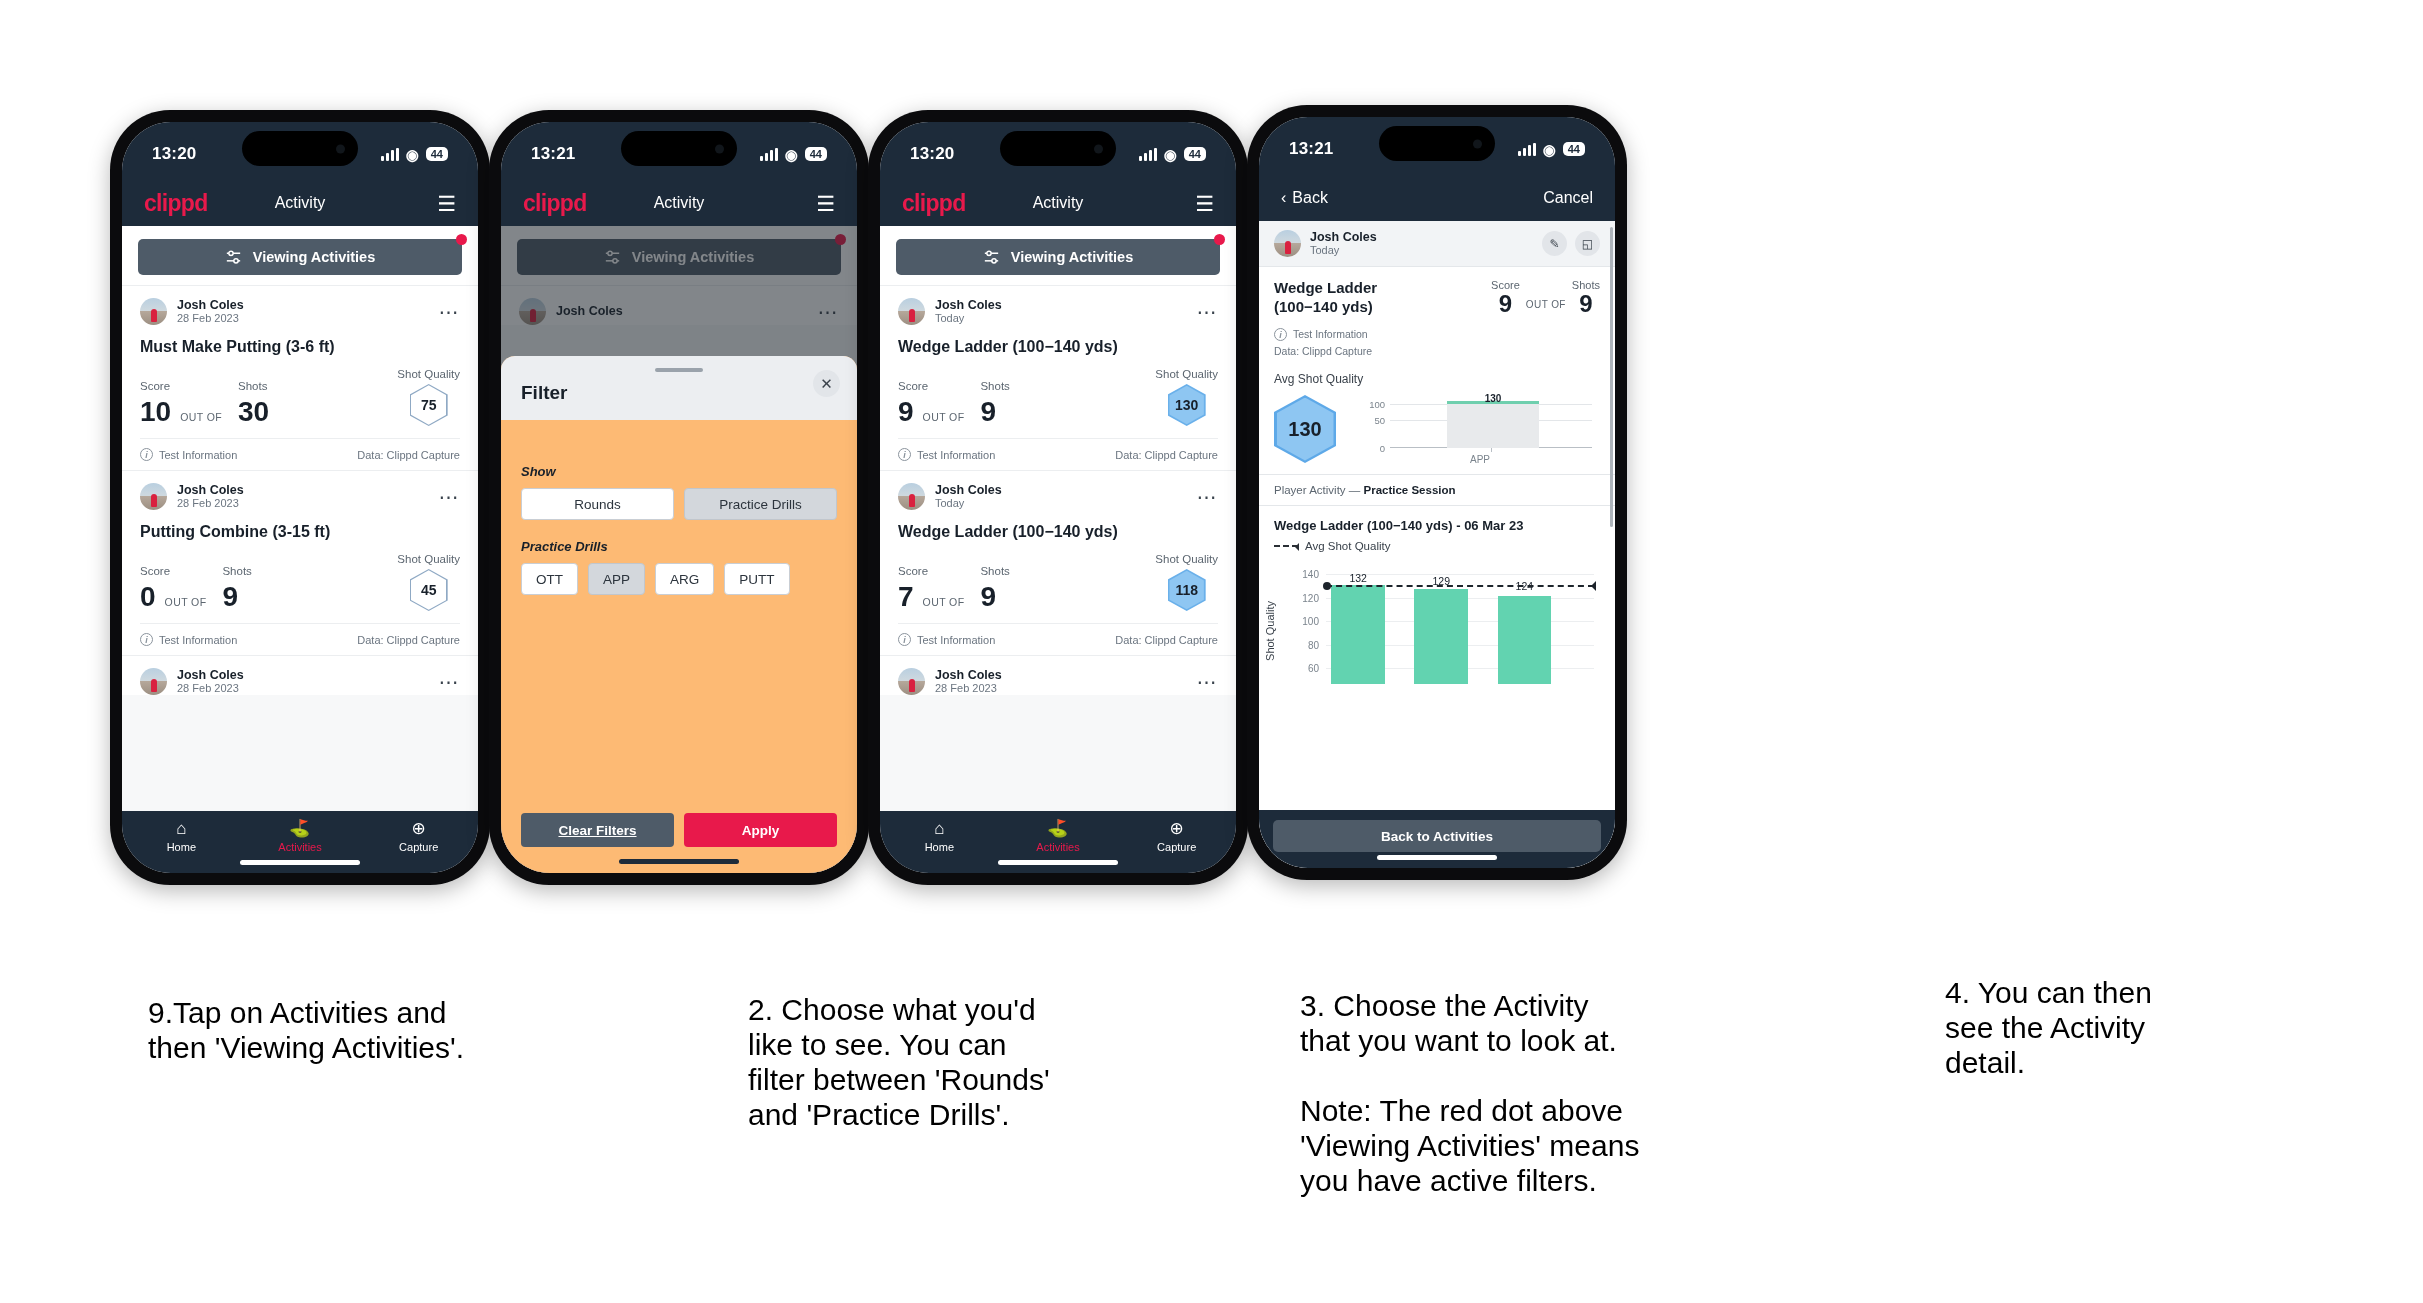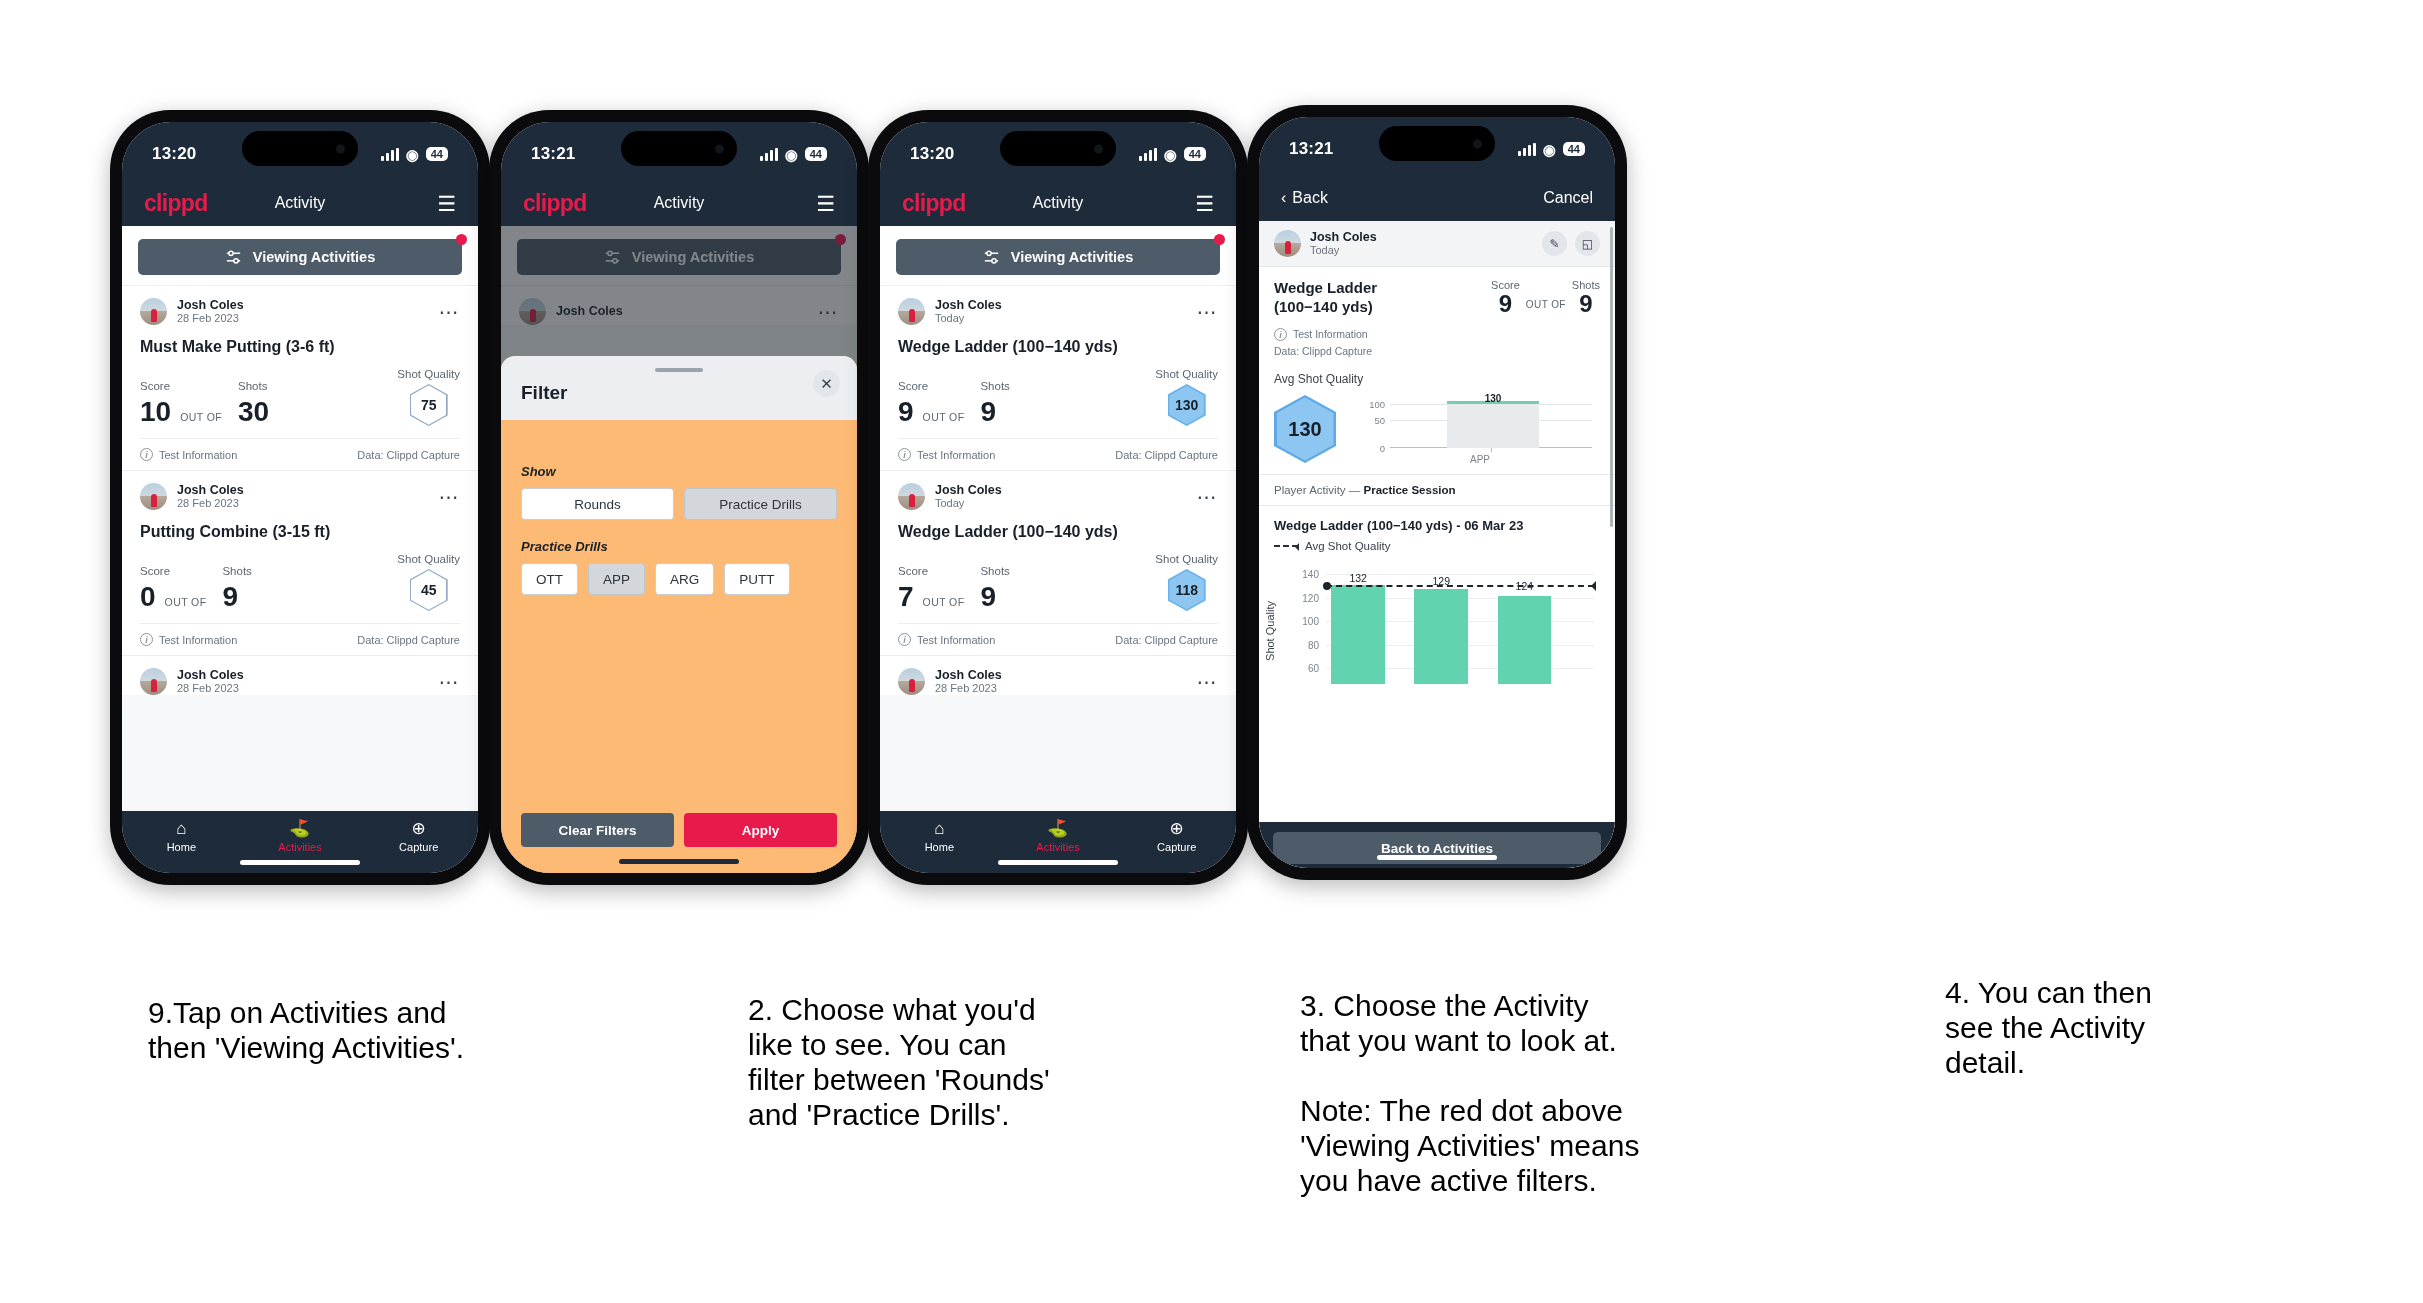--- a/index.html
+++ b/index.html
@@ -193,21 +193,21 @@
     font-size: 13.5px; color: #2c343d; background: #fff;
   }
   .chip.sel { background: #d3d7dc; border-color: #c1c6cc; }
   .chips.small .chip { flex: 0 0 auto; min-width: 48px; padding: 0 14px; }
   .sheet-foot { padding: 14px 20px 26px 20px; display: flex; gap: 10px; }
   .btn {
     flex: 1; height: 34px; border-radius: 4px;
     display: flex; align-items: center; justify-content: center;
     font-size: 13.5px; font-weight: bold; color: #fff;
   }
-  .btn.grey { background: #4e5b68; }
+  .btn.grey { background: #4e5b68; text-decoration: underline; }
   .btn.red { background: #e8194b; }
   .sheet-homebar {
     position: absolute; bottom: 9px; left: 50%; transform: translateX(-50%);
     width: 120px; height: 5px; border-radius: 3px; background: #1d2b3a;
   }
 
   
   .d-head { background: #f2f4f6; padding: 9px 15px; display: flex; align-items: center; gap: 9px; border-bottom:1px solid #e4e7ea;}
   .round-btn {
     width: 25px; height: 25px; border-radius: 50%; background: #e2e5e9;
@@ -262,21 +262,21 @@
   .bc-yl { position: absolute; right: 100%; margin-right: 7px; font-size: 10px; color: #7b848d; transform: translateY(-50%); }
   .bc-bar { position: absolute; bottom: 0; background: #62d3b0; }
   .bc-val { position: absolute; font-size: 10.5px; font-weight: normal; color: #18202a; text-align: center; }
   .bc-avg { position: absolute; left: 0; right: 0; border-top: 2px dashed #1d242b; }
   .bc-avg::before { content:""; position:absolute; left:-3px; top:-5px; width:8px;height:8px;border-radius:50%;background:#1d242b;}
   .bc-avg::after { content:""; position:absolute; right:-2px; top:-6px; border:5px solid transparent; border-right-color:#1d242b; }
   .bc-ylabel {
     position: absolute; left: -4px; top: 50%; transform: rotate(-90deg) translateX(-50%);
     transform-origin: left center; font-size: 11px; color: #3a424b; white-space: nowrap;
   }
-  .d-bottombar { position: absolute; left: 0; right: 0; bottom: 0; background: #1d2b3a; padding: 10px 14px 4px 14px; }
+  .d-bottombar { position: absolute; left: 0; right: 0; bottom: 0; background: #1d2b3a; padding: 10px 14px 16px 14px; }
   .d-bottombar .btn2 {
     background: #4e5b68; color: #fff; border-radius: 5px; height: 32px;
     display: flex; align-items: center; justify-content: center;
     font-size: 13.5px; font-weight: bold;
   }
   .scrollbar { position: absolute; right: 2px; top: 6px; width: 3px; height: 300px; background: #aeb4ba; border-radius: 2px; }
 
   
   .caption {
     position: absolute;

